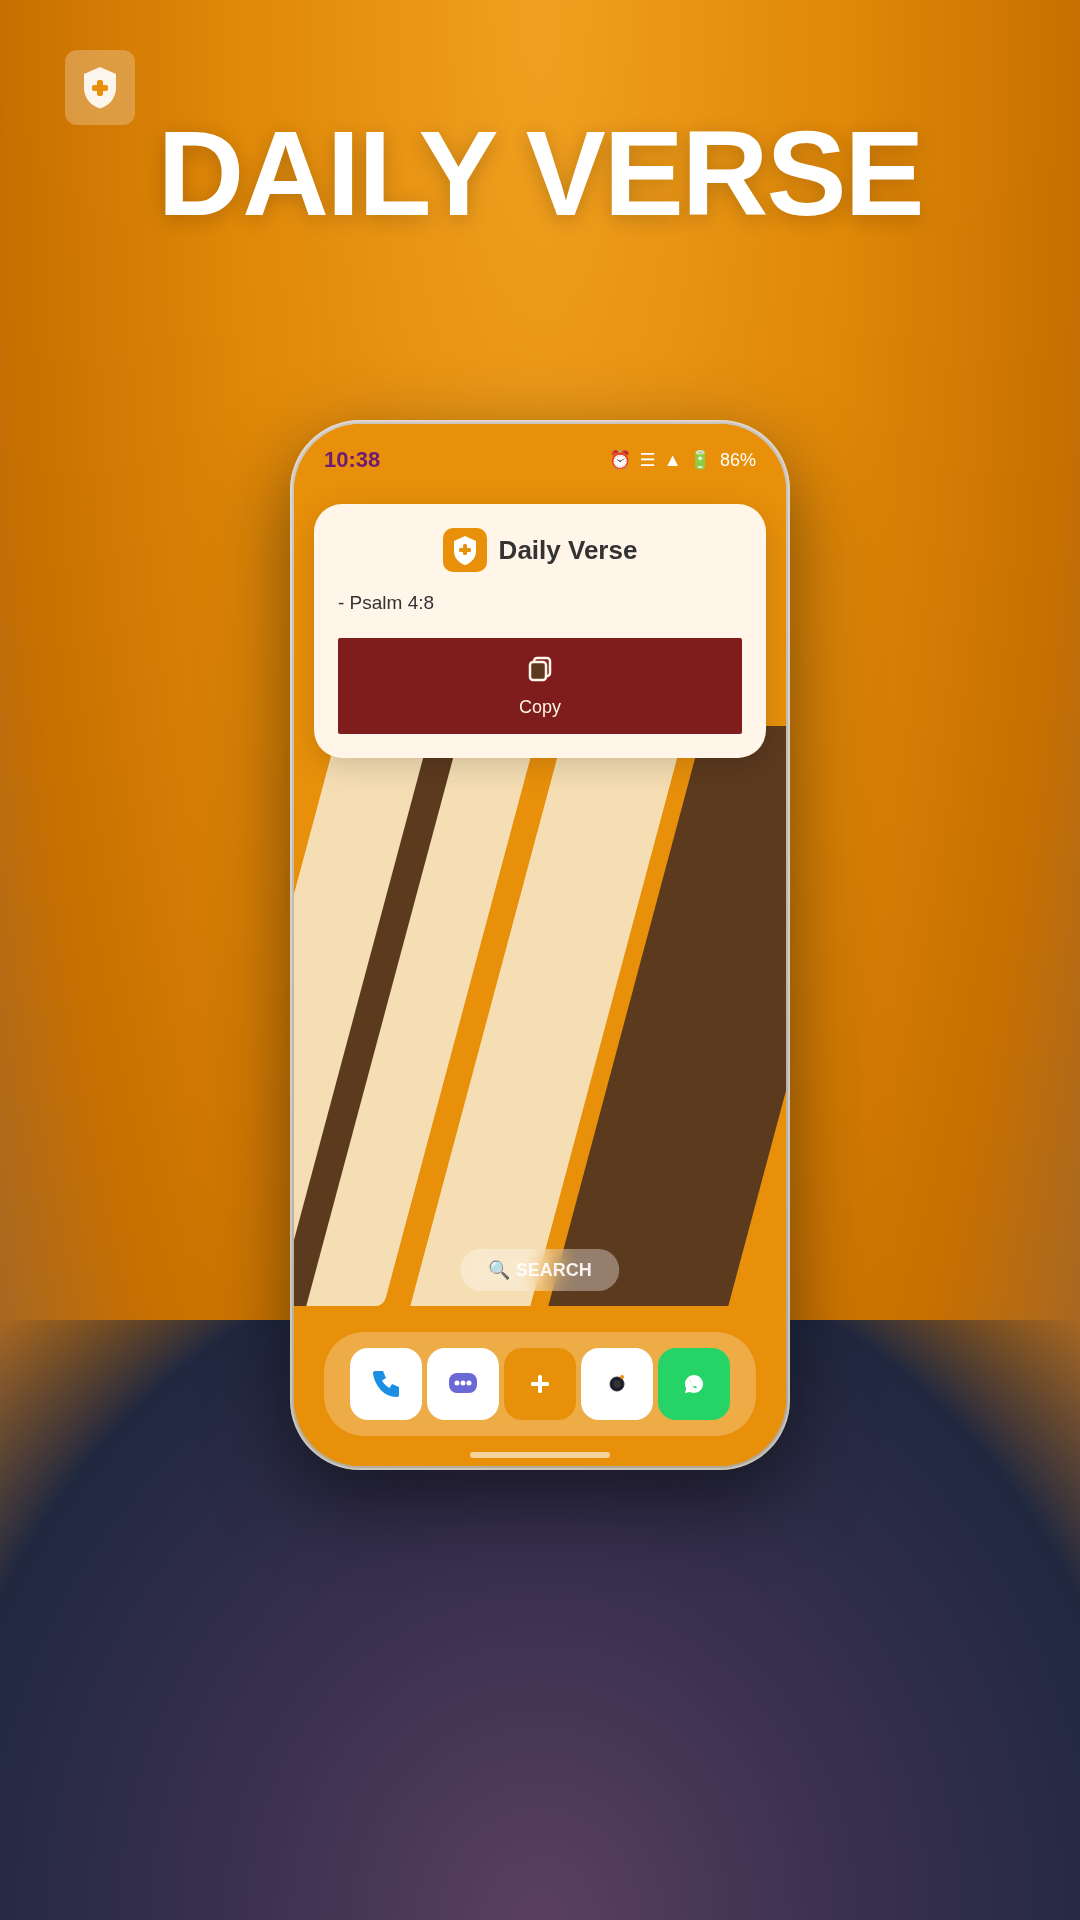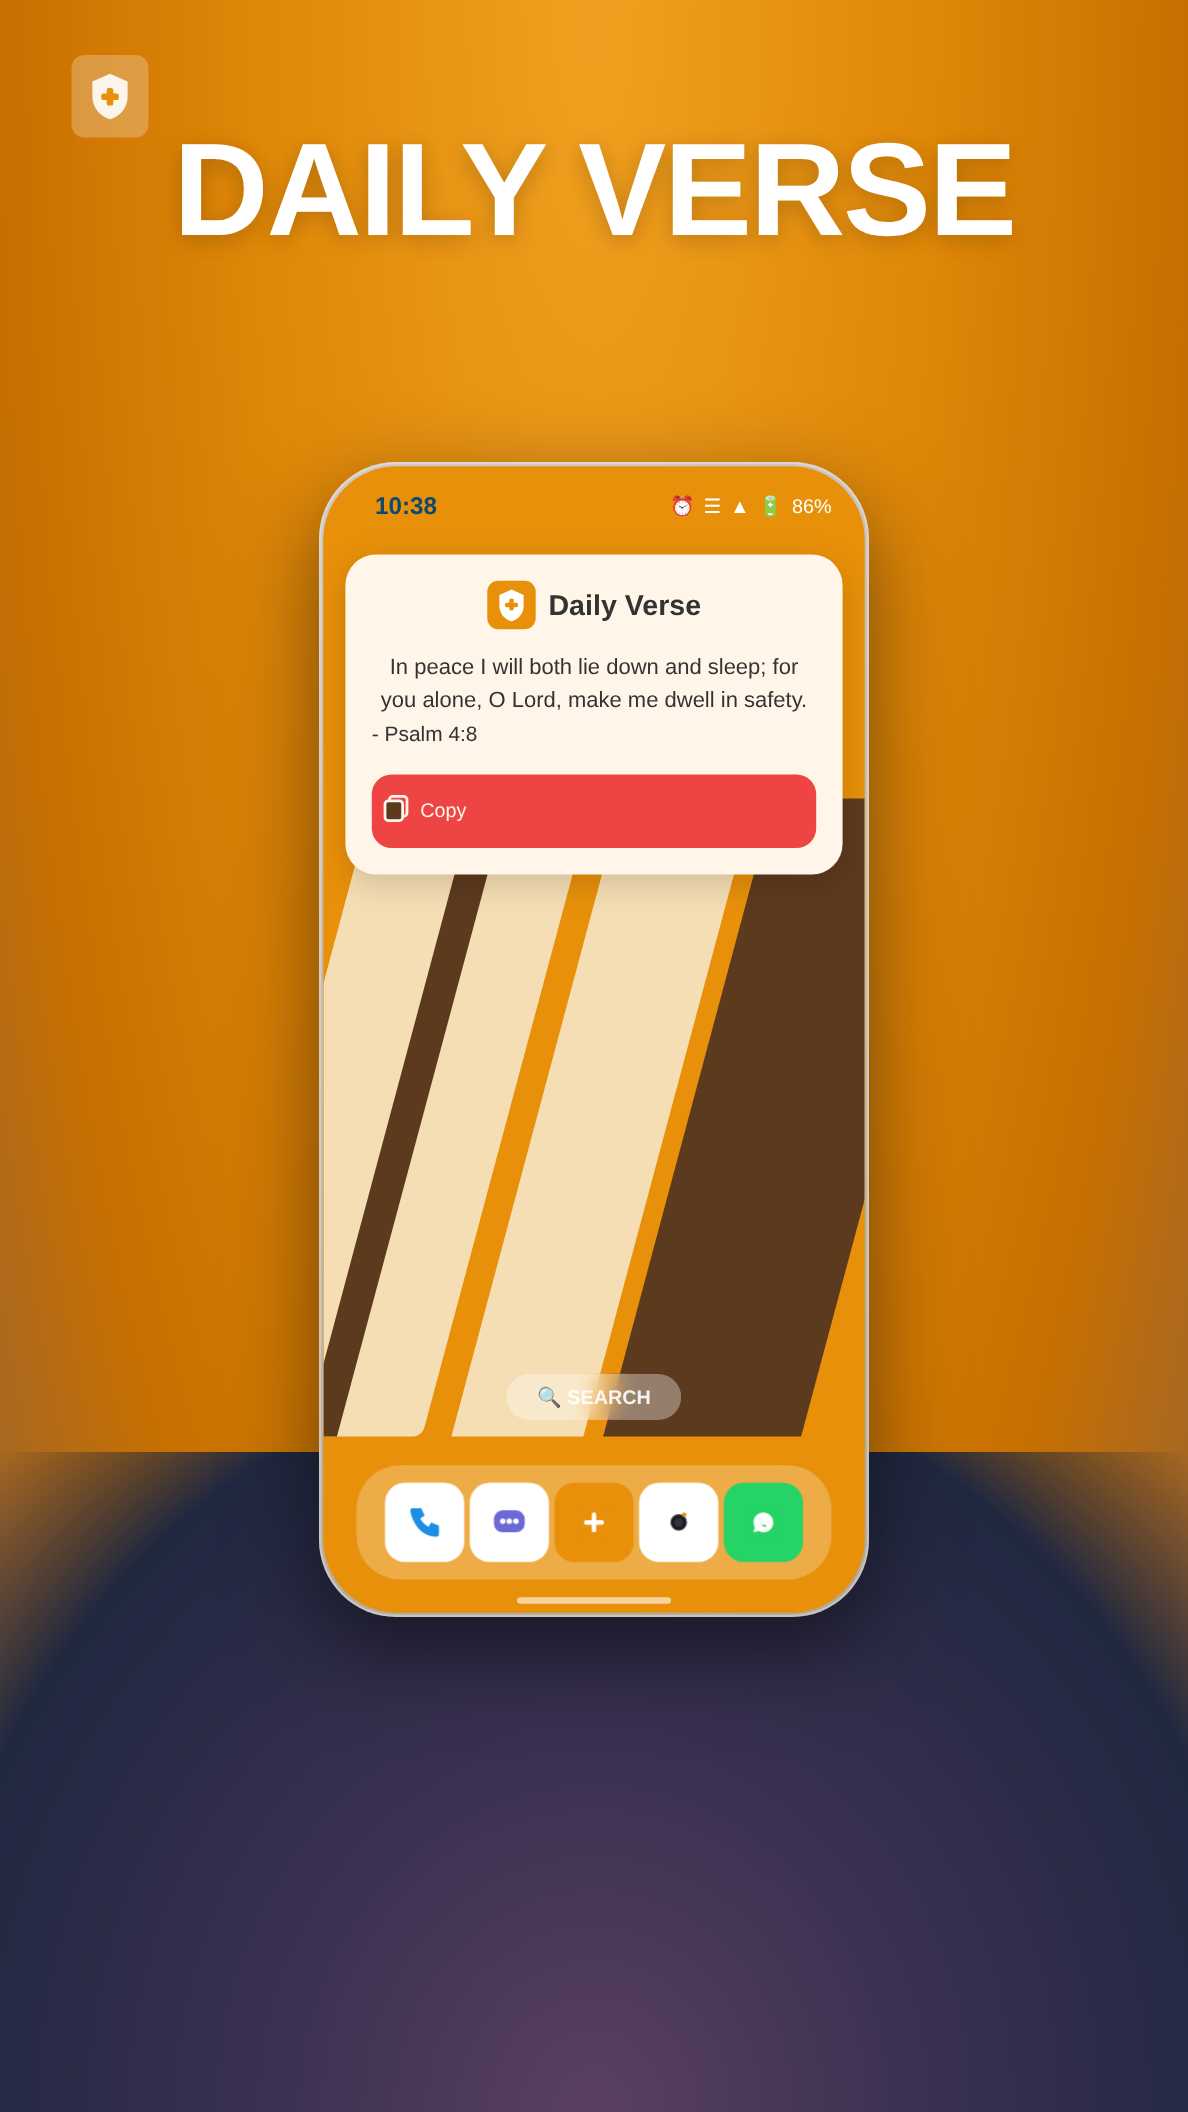--- a/index.html
+++ b/index.html
@@ -149,22 +149,21 @@
       display: flex;
       align-items: center;
       justify-content: space-between;
       padding: 12px 30px 0;
       z-index: 10;
     }
 
     .status-time {
       font-size: 22px;
       font-weight: 600;
-      color: #0c4a6e;
-      margin-left: 17px;
+      color: #701a75;
     }
 
     .status-icons {
       display: flex;
       align-items: center;
       gap: 8px;
       font-size: 18px;
       color: white;
     }
 
@@ -222,25 +221,25 @@
     }
 
     .widget-buttons {
       display: flex;
       gap: 12px;
       justify-content: center;
     }
 
     .widget-btn {
       flex: 1;
-      background: #ef4444;
-      border-radius: 18px;
+      background: #7f1d1d;
+      border-radius: 2px;
       padding: 16px 8px;
       display: flex;
-      flex-direction: row;
+      flex-direction: column;
       align-items: center;
       gap: 8px;
       cursor: pointer;
     }
 
     .widget-btn-icon {
       font-size: 26px;
       color: #FFF5E8;
     }
 
@@ -363,21 +362,20 @@
         <div class="widget-app-icon">
           <svg width="26" height="30" viewBox="0 0 26 30" fill="none">
             <path d="M13 1L2 6v10c0 6.5 4.7 12.5 11 13.9C19.3 28.5 24 22.5 24 16V6L13 1z" fill="white"></path>
             <rect x="11" y="9" width="4" height="11" rx="1.5" fill="#E8900A"></rect>
             <rect x="7" y="13" width="12" height="4" rx="1.5" fill="#E8900A"></rect>
           </svg>
         </div>
         <span class="widget-title">Daily Verse</span>
       </div>
 
-      <p class="widget-verse">In peace I will both lie down and sleep; for you alone, O Lord, make me dwell in safety.</p>
       <p class="widget-reference">- Psalm 4:8</p>
 
       <div class="widget-buttons">
 
         <div class="widget-btn">
           <div class="widget-btn-icon">
             <svg width="28" height="28" viewBox="0 0 28 28" fill="none">
               <rect x="8" y="4" width="16" height="18" rx="3" stroke="#FFF5E8" stroke-width="2.5"></rect>
               <rect x="4" y="8" width="16" height="18" rx="3" fill="#5C3A1E" stroke="#FFF5E8" stroke-width="2.5"></rect>
             </svg>

